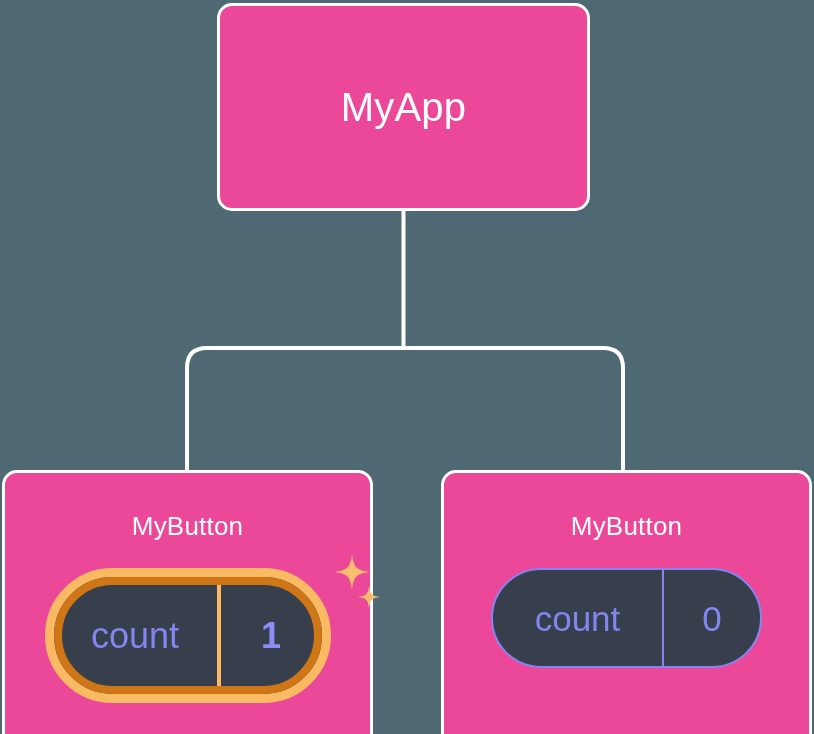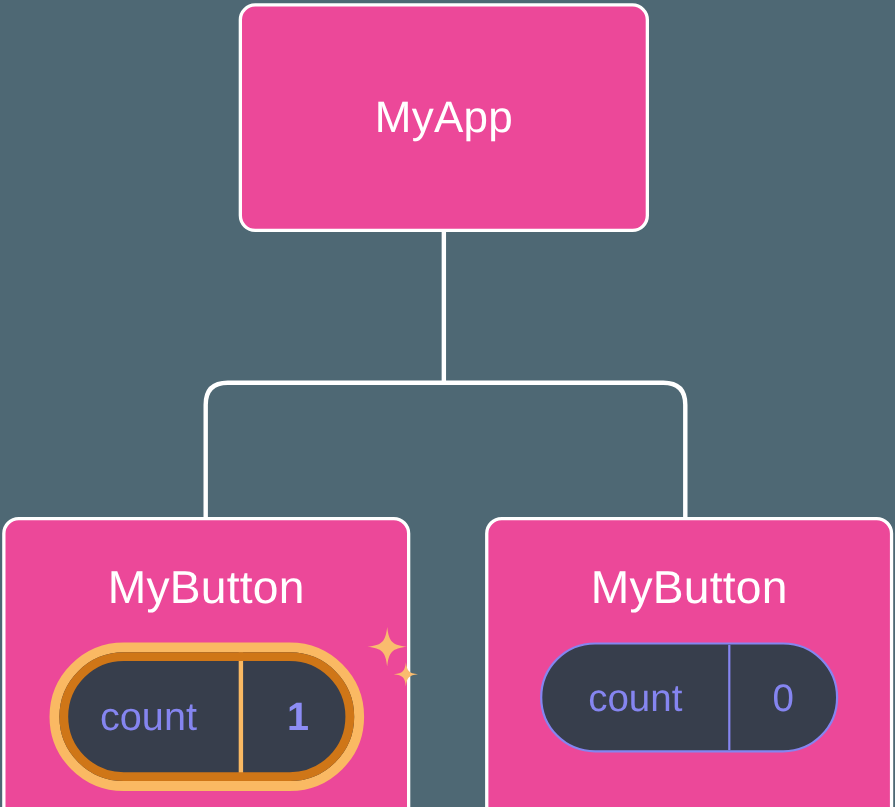--- a/index.html
+++ b/index.html
@@ -72,21 +72,21 @@
     font-weight: 400;
     letter-spacing: 0.2px;
     line-height: 1;
     white-space: nowrap;
   }
   .node-root .node-title {
     font-size: 40px;
   }
   .node-child-left .node-title,
   .node-child-right .node-title {
-    font-size: 42px;
+    font-size: 26px;
     margin-bottom: 0;
   }
 
   
   .pill-wrap {
     position: relative;
     margin-top: 29px;
     display: flex;
     align-items: flex-end;
     justify-content: center;

